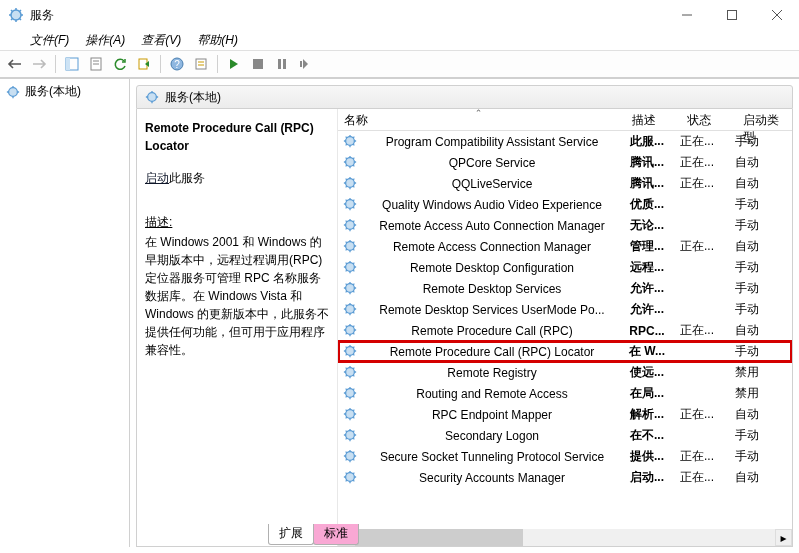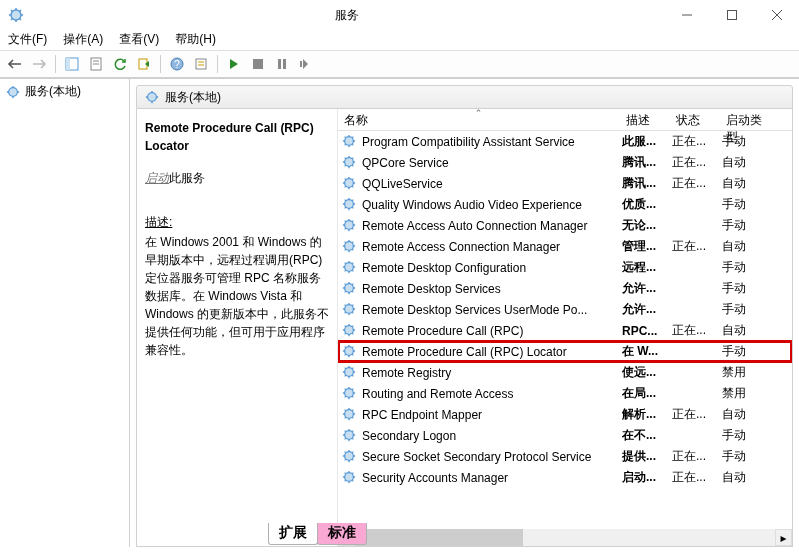--- a/index.html
+++ b/index.html
@@ -1,71 +1,71 @@
 <!DOCTYPE html>
 <html><head>
 <meta charset="utf-8">
 <style>
 * { box-sizing: border-box; margin: 0; padding: 0; font-family: "Microsoft YaHei", "Segoe UI", Tahoma, sans-serif; }
 body { background: #fff; width: 799px; height: 553px; overflow: hidden; font-size: 12px; color: #000; }
 
 .titlebar { height: 30px; display: flex; align-items: center; padding: 0 0 0 8px; background: #fff; }
 .titlebar .icon { width: 16px; height: 16px; margin-right: 6px; }
-.titlebar .title { font-size: 12px; color: #000; flex: 1; text-align: center; }
+.titlebar .title { font-size: 12px; color: #000; flex: 1; }
 .winbtns { display: flex; height: 30px; }
 .winbtn { width: 45px; display: flex; align-items: center; justify-content: center; color: #000; }
 .winbtn svg { stroke: #555; }
 
-.menubar { height: 20px; display: flex; align-items: flex-end; padding: 0 0; font-size: 12px; }
+.menubar { height: 20px; display: flex; align-items: flex-start; padding: 0 22px; font-size: 12px; font-style: italic; }
 .menubar .menuitem { padding: 2px 8px; }
 
 .toolbar { height: 28px; border-top: 1px solid #e0e0e0; border-bottom: 1px solid #d0d0d0; background: #fdfdfd; display: flex; align-items: center; padding: 0 4px; gap: 2px; }
 .tbtn { width: 22px; height: 22px; display: flex; align-items: center; justify-content: center; border: 1px solid transparent; }
 .tsep { width: 1px; height: 18px; background: #d0d0d0; margin: 0 3px; }
 
 .content { display: flex; height: calc(553px - 30px - 20px - 28px - 6px); border-top: 1px solid #d0d0d0; }
 
 .leftpane { width: 130px; border-right: 1px solid #d0d0d0; background: #fff; }
 .leftpane .treeitem { display: flex; align-items: center; padding: 4px 6px; gap: 5px; background: #fff; }
 .leftpane .treeitem .lbl { font-size: 12px; }
 
 .rightpane { flex: 1; display: flex; flex-direction: column; position: relative; }
 .paneheader { background: linear-gradient(#f7f7f7,#ececec); border-bottom: 1px solid #d0d0d0; height: 24px; display: flex; align-items: center; padding: 2px 8px; gap: 6px; margin: 6px 6px 0 6px; border: 1px solid #d0d0d0; border-radius: 3px 3px 0 0;}
 .panebody { flex: 1; display: flex; margin: 0 6px 0 6px; border: 1px solid #d0d0d0; border-top: none; overflow: hidden; }
 
 .detail { width: 200px; padding: 10px 8px; font-size: 12px; line-height: 1.5; }
 .detail .svcname { font-weight: bold; margin-bottom: 14px; }
-.detail .startlink { color: #737373; text-decoration: underline; cursor: pointer; font-style: italic; }
+.detail .startlink { color: #0f172a; text-decoration: underline; cursor: pointer; }
 .detail .desclabel { margin-top: 26px; margin-bottom: 2px; text-decoration: underline; }
 .detail .descbody { }
 
 .listwrap { flex: 1; border-left: 1px solid #e8e8e8; position: relative; overflow: hidden;}
-.listhead { display: flex; background: #fff; border-bottom: 1px solid #e0e0e0; height: 22px; font-size: 12px; }
+.listhead { display: flex; background: #fff; border-bottom: 1px solid #e0e0e0; height: 22px; font-size: 12px; justify-content: space-between; }
 .listhead .col { padding: 3px 6px; border-right: 1px solid transparent; position: relative; }
 .listhead .col.sorted::after { content:"⌃"; font-size: 9px; position: absolute; left: 50%; top: -1px; transform: translateX(-50%); color:#666;}
 .col-name { width: 282px; }
 .col-desc { width: 50px; }
 .col-stat { width: 50px; }
 .col-start { width: 55px; }
 
-.listbody { overflow-y: auto; height: calc(100% - 22px - 17px); }
+.listbody { overflow-y: auto; height: calc(100% - 22px - 17px); text-align: center; }
 .row { display: flex; align-items: center; height: 21px; font-size: 12px; padding-left: 4px; }
 .row .ricon { width: 16px; height: 16px; margin-right: 4px; flex-shrink:0;}
 .row .rname { width: 260px; white-space: nowrap; overflow: hidden; text-overflow: ellipsis; }
 .row .rdesc { width: 50px; white-space: nowrap; overflow: hidden; text-overflow: ellipsis; font-weight: bold; }
 .row .rstat { width: 50px; }
 .row .rstart { width: 50px; }
 .row.highlighted { outline: 3px solid #d40000; outline-offset: -2px; }
 
 .hscroll { position: absolute; bottom: 0; left: 0; right: 0; height: 17px; background: #f0f0f0; display:flex; align-items:center;}
 .hscroll .arrow { width: 17px; height: 17px; background:#f0f0f0; display:flex;align-items:center;justify-content:center; border:1px solid #ddd;}
 .hscroll .track { flex:1; height:17px; background:#f0f0f0; position:relative;}
 .hscroll .thumb { position:absolute; left:0; width:40%; height:100%; background:#cdcdcd;}
 
-.tabs { position: absolute; bottom: 2px; left: 138px; display: flex; font-size: 14px; font-weight: bold; }
+.tabs { position: absolute; bottom: 2px; left: 138px; display: flex; font-size: 12px; }
 .tab { border: 1px solid #b0b0b0; border-top: none; padding: 1px 10px 2px; background: #fff; margin-right: -1px; border-radius: 0 0 3px 3px;}
 .tab.inactive { background: #f9a8d4; }
 
 .gear-svg circle { fill:#c8dff2; stroke:#5a9bd4; stroke-width:1.5;}
 .gear-svg path { stroke:#5a9bd4; stroke-width:1.5; fill:none;}
 </style>
 </head>
 <body>
 
 <div class="titlebar">
@@ -365,21 +365,21 @@
               <span class="rname">Secondary Logon</span>
               <span class="rdesc">在不...</span>
               <span class="rstat"></span>
               <span class="rstart">手动</span>
             </div>
             <div class="row">
               <span class="ricon"><svg class="gear-svg" width="14" height="14" viewBox="0 0 16 16">
                   <circle cx="8" cy="8" r="5"></circle>
                   <path d="M8 1v2M8 13v2M1 8h2M13 8h2M3 3l1.4 1.4M11.6 11.6L13 13M3 13l1.4-1.4M11.6 4.4L13 3"></path>
                 </svg></span>
-              <span class="rname">Secure Socket Secondary Protocol Service</span>
+              <span class="rname">Secure Socket Tunneling Protocol Service</span>
               <span class="rdesc">提供...</span>
               <span class="rstat">正在...</span>
               <span class="rstart">手动</span>
             </div>
             <div class="row">
               <span class="ricon"><svg class="gear-svg" width="14" height="14" viewBox="0 0 16 16">
                   <circle cx="8" cy="8" r="5"></circle>
                   <path d="M8 1v2M8 13v2M1 8h2M13 8h2M3 3l1.4 1.4M11.6 11.6L13 13M3 13l1.4-1.4M11.6 4.4L13 3"></path>
                 </svg></span>
               <span class="rname">Security Accounts Manager</span>

